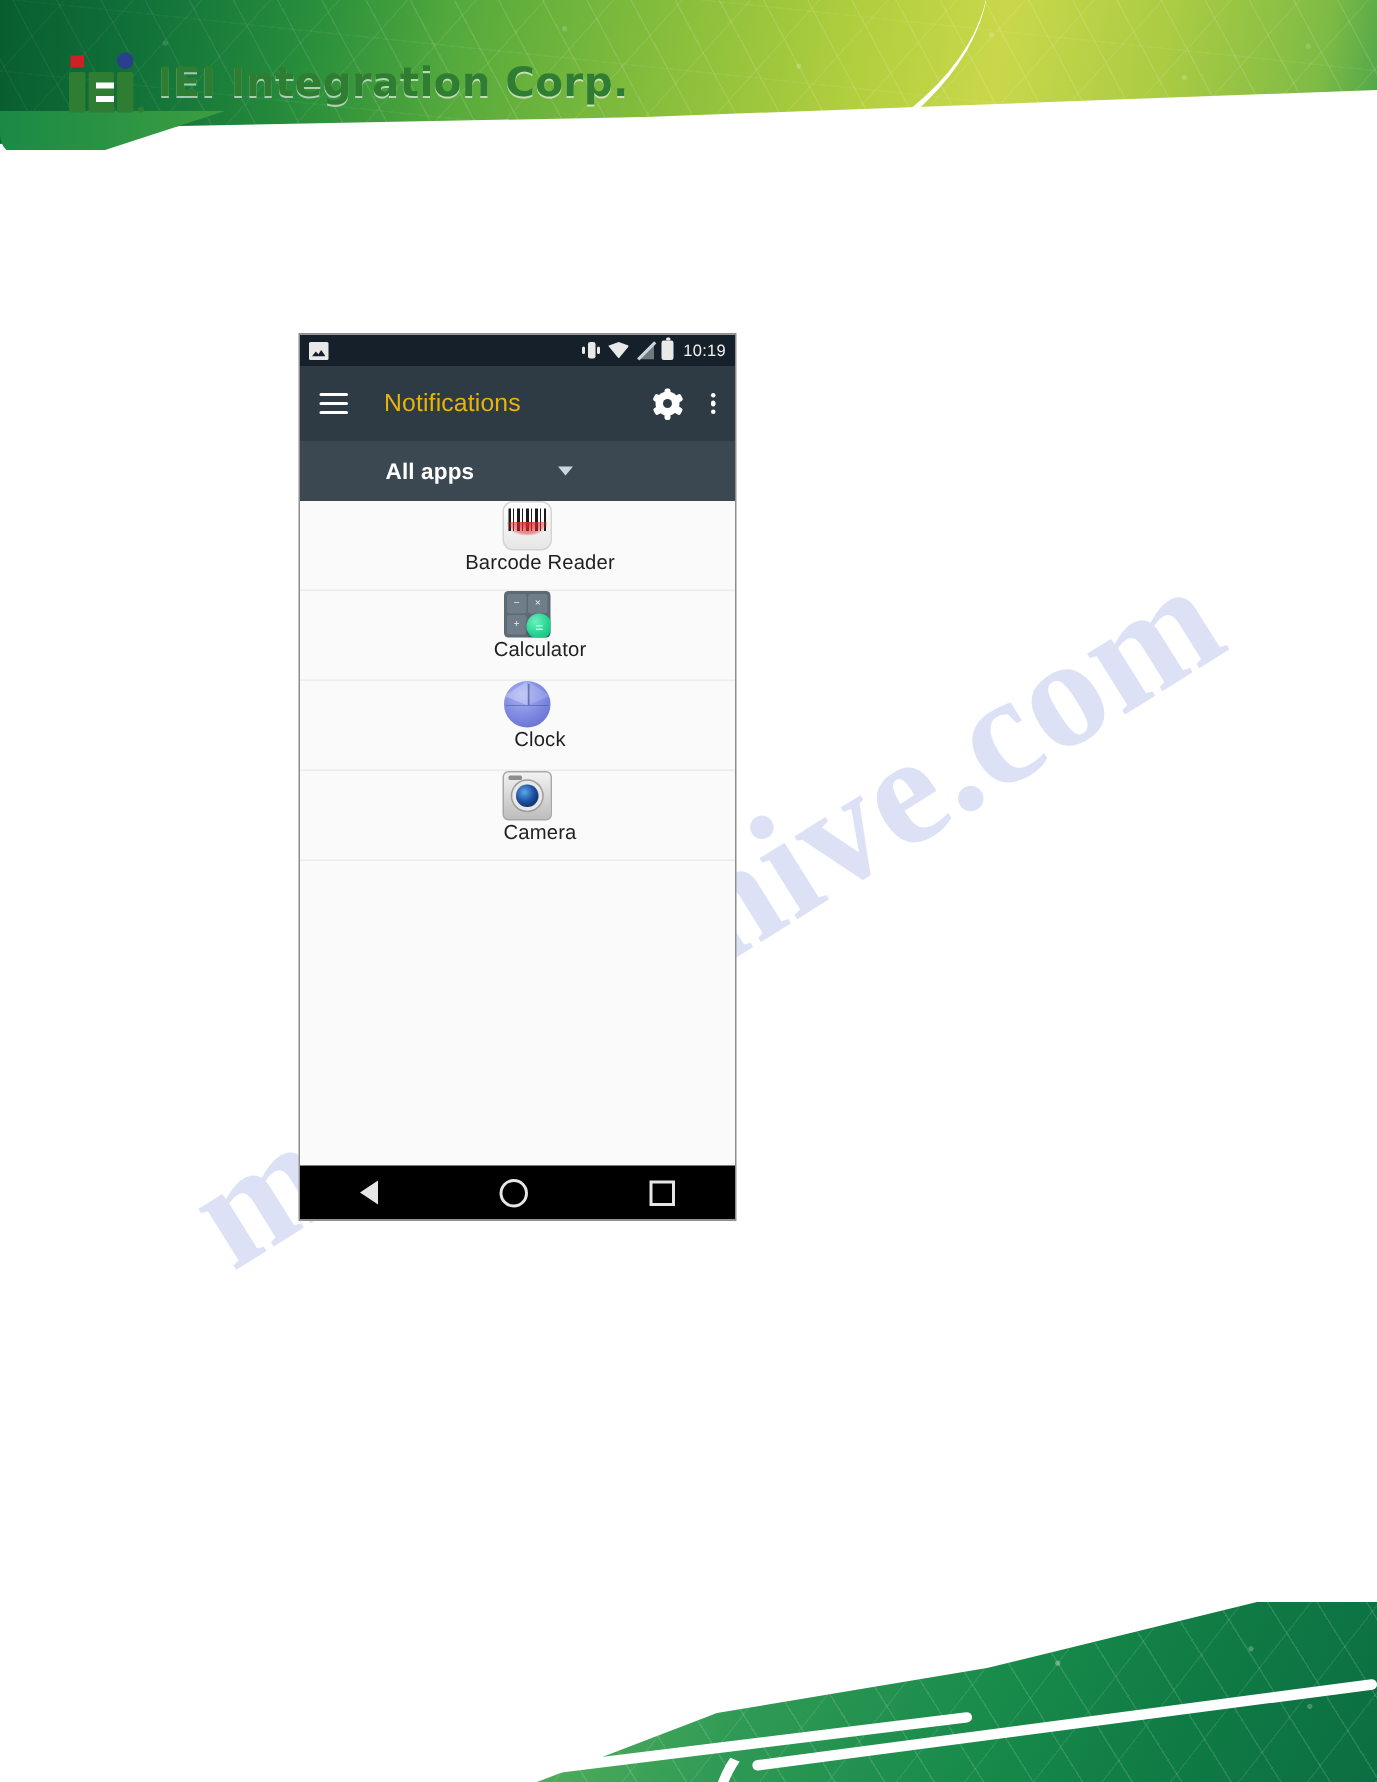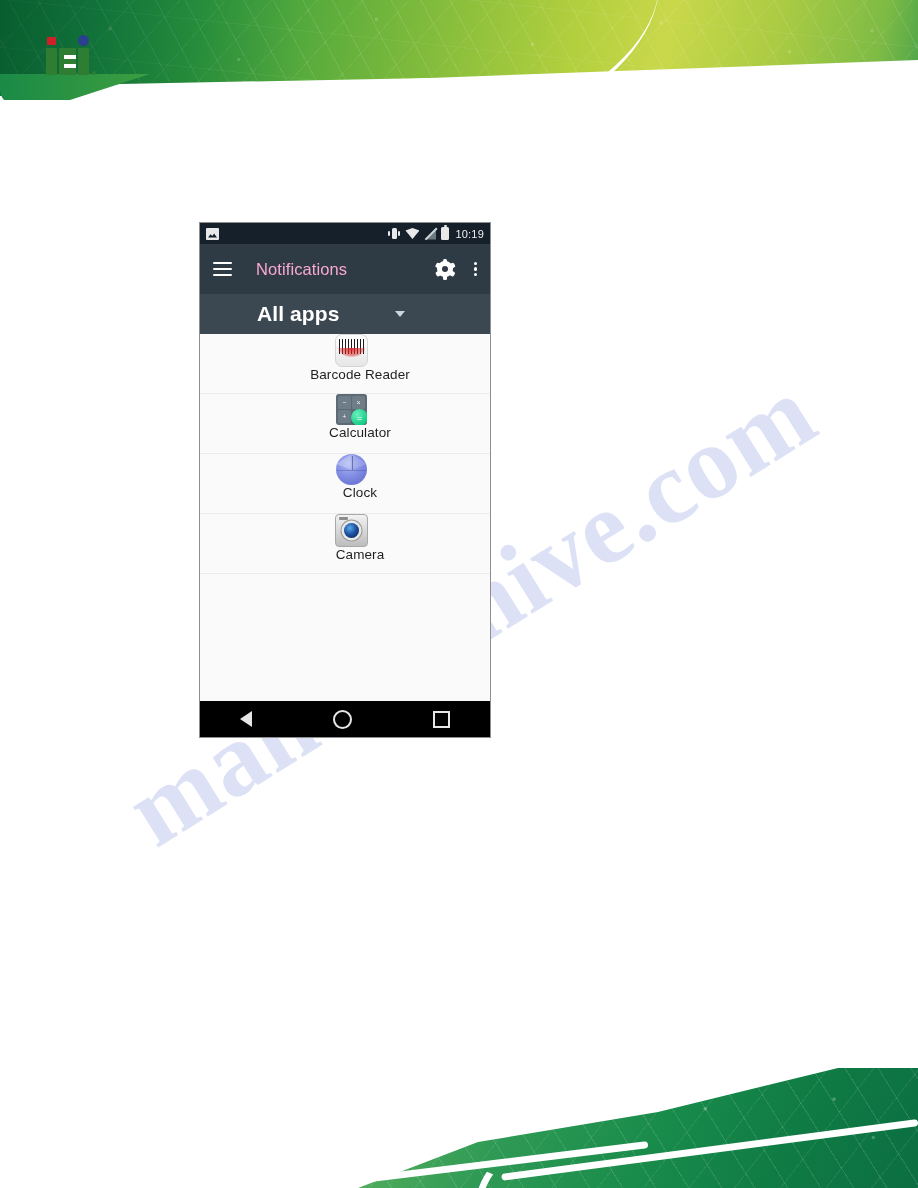--- a/index.html
+++ b/index.html
@@ -90,21 +90,21 @@
     transform:rotate(-32deg);
     color:#c8d0f0;opacity:.62;
     font-size:104px;font-weight:bold;letter-spacing:1px;
     font-family:"Liberation Serif", serif;
     white-space:nowrap;pointer-events:none;user-select:none;
     z-index:1;
   }
 
   
   .phone{
-    position:absolute;left:199px;top:222px;width:292px;height:516px;
+    position:absolute;left:199px;top:222px;width:292px;height:592px;
     border:1px solid #8e8e8e;box-sizing:border-box;background:#fafafa;
     z-index:3;overflow:hidden;
   }
   
   .statusbar{
     height:21px;background:#16202a;display:flex;align-items:center;
     padding:0 6px;color:#e8e8e8;font-size:11px;
   }
   .sb-left{display:flex;align-items:center;gap:4px;flex:1;}
   .sb-shot{
@@ -141,21 +141,21 @@
   }
   .sb-time{font-size:11px;color:#f0f0f0;letter-spacing:.2px;margin-left:1px;}
 
   
   .appbar{
     height:50px;background:#2f3b44;display:flex;align-items:center;padding:0 13px;
   }
   .hamburger{width:19px;height:14px;display:flex;flex-direction:column;justify-content:space-between;cursor:pointer;}
   .hamburger span{display:block;height:2px;background:#fff;border-radius:1px;}
   .appbar-title{
-    flex:1;margin-left:24px;color:#f9a8d4;font-size:16.5px;letter-spacing:.1px;
+    flex:1;margin-left:24px;color:#eab308;font-size:16.5px;letter-spacing:.1px;
   }
   .gear{
     width:19px;height:19px;position:relative;margin-right:19px;cursor:pointer;
   }
   .gear .gbody{
     position:absolute;inset:1.5px;background:#fff;border-radius:50%;
   }
   .gear .gtooth{position:absolute;left:7.2px;top:-1px;width:4.6px;height:21px;background:#fff;border-radius:1.5px;}
   .gear .gt2{transform:rotate(60deg);}
   .gear .gt3{transform:rotate(120deg);}
@@ -164,21 +164,21 @@
     background:#2f3b44;border-radius:50%;z-index:2;
   }
   .dots{display:flex;flex-direction:column;gap:2.5px;cursor:pointer;}
   .dots i{width:3.3px;height:3.3px;background:#fff;border-radius:50%;display:block;}
 
   
   .filterbar{
     height:40px;background:#3b4852;display:flex;align-items:center;padding:0 13px;
   }
   .filter-label{
-    color:#fff;font-size:21px;font-weight:bold;margin-left:44px;letter-spacing:.1px;
+    color:#fff;font-size:15px;font-weight:bold;margin-left:44px;letter-spacing:.1px;
   }
   .caret{
     margin-left:56px;width:0;height:0;
     border-left:5.5px solid transparent;border-right:5.5px solid transparent;
     border-top:6px solid #cfd6db;cursor:pointer;
   }
 
   
   .applist{background:#fafafa;}
   .app-row{
@@ -328,20 +328,21 @@
   <div class="hdr-white-cut"></div>
   <div class="hdr-tail"></div>
 
   <div class="logo">
     <div class="logo-mark">
       <span class="lm-i"></span>
       <span class="lm-E"></span>
       <span class="lm-i2"></span>
       <span class="lm-dot"></span>
     </div>
+    <div class="logo-text">IEI Integration Corp.</div>
   </div>
 </div>
 
 <div class="watermark">manualshive.com</div>
 
 <div class="phone">
 
   <div class="statusbar">
     <div class="sb-left">
       <span class="sb-shot"></span>

